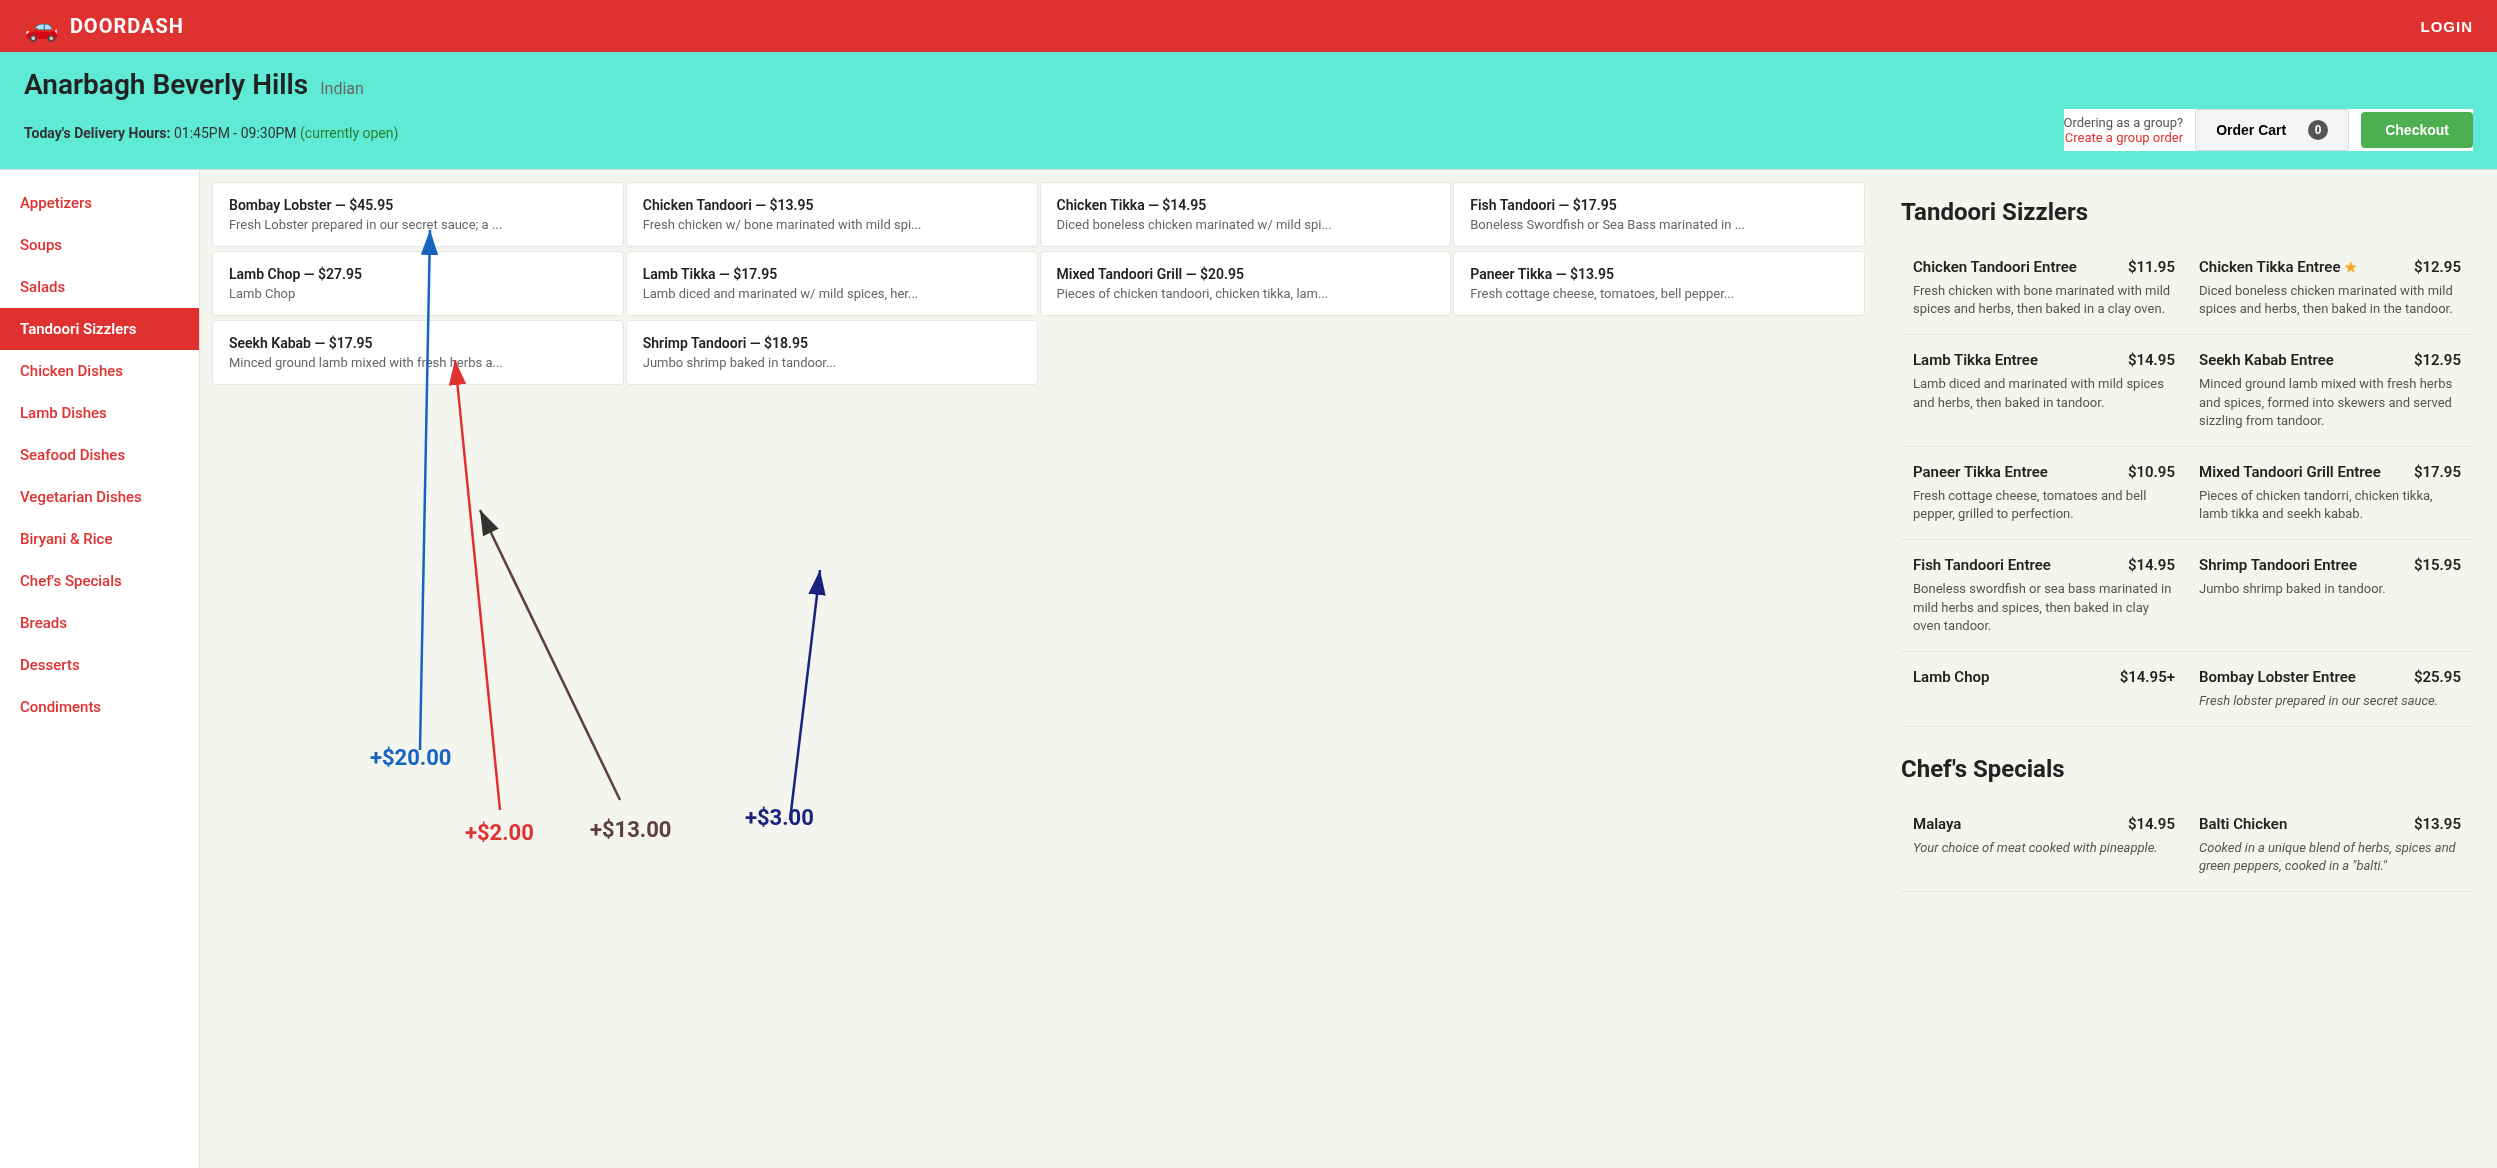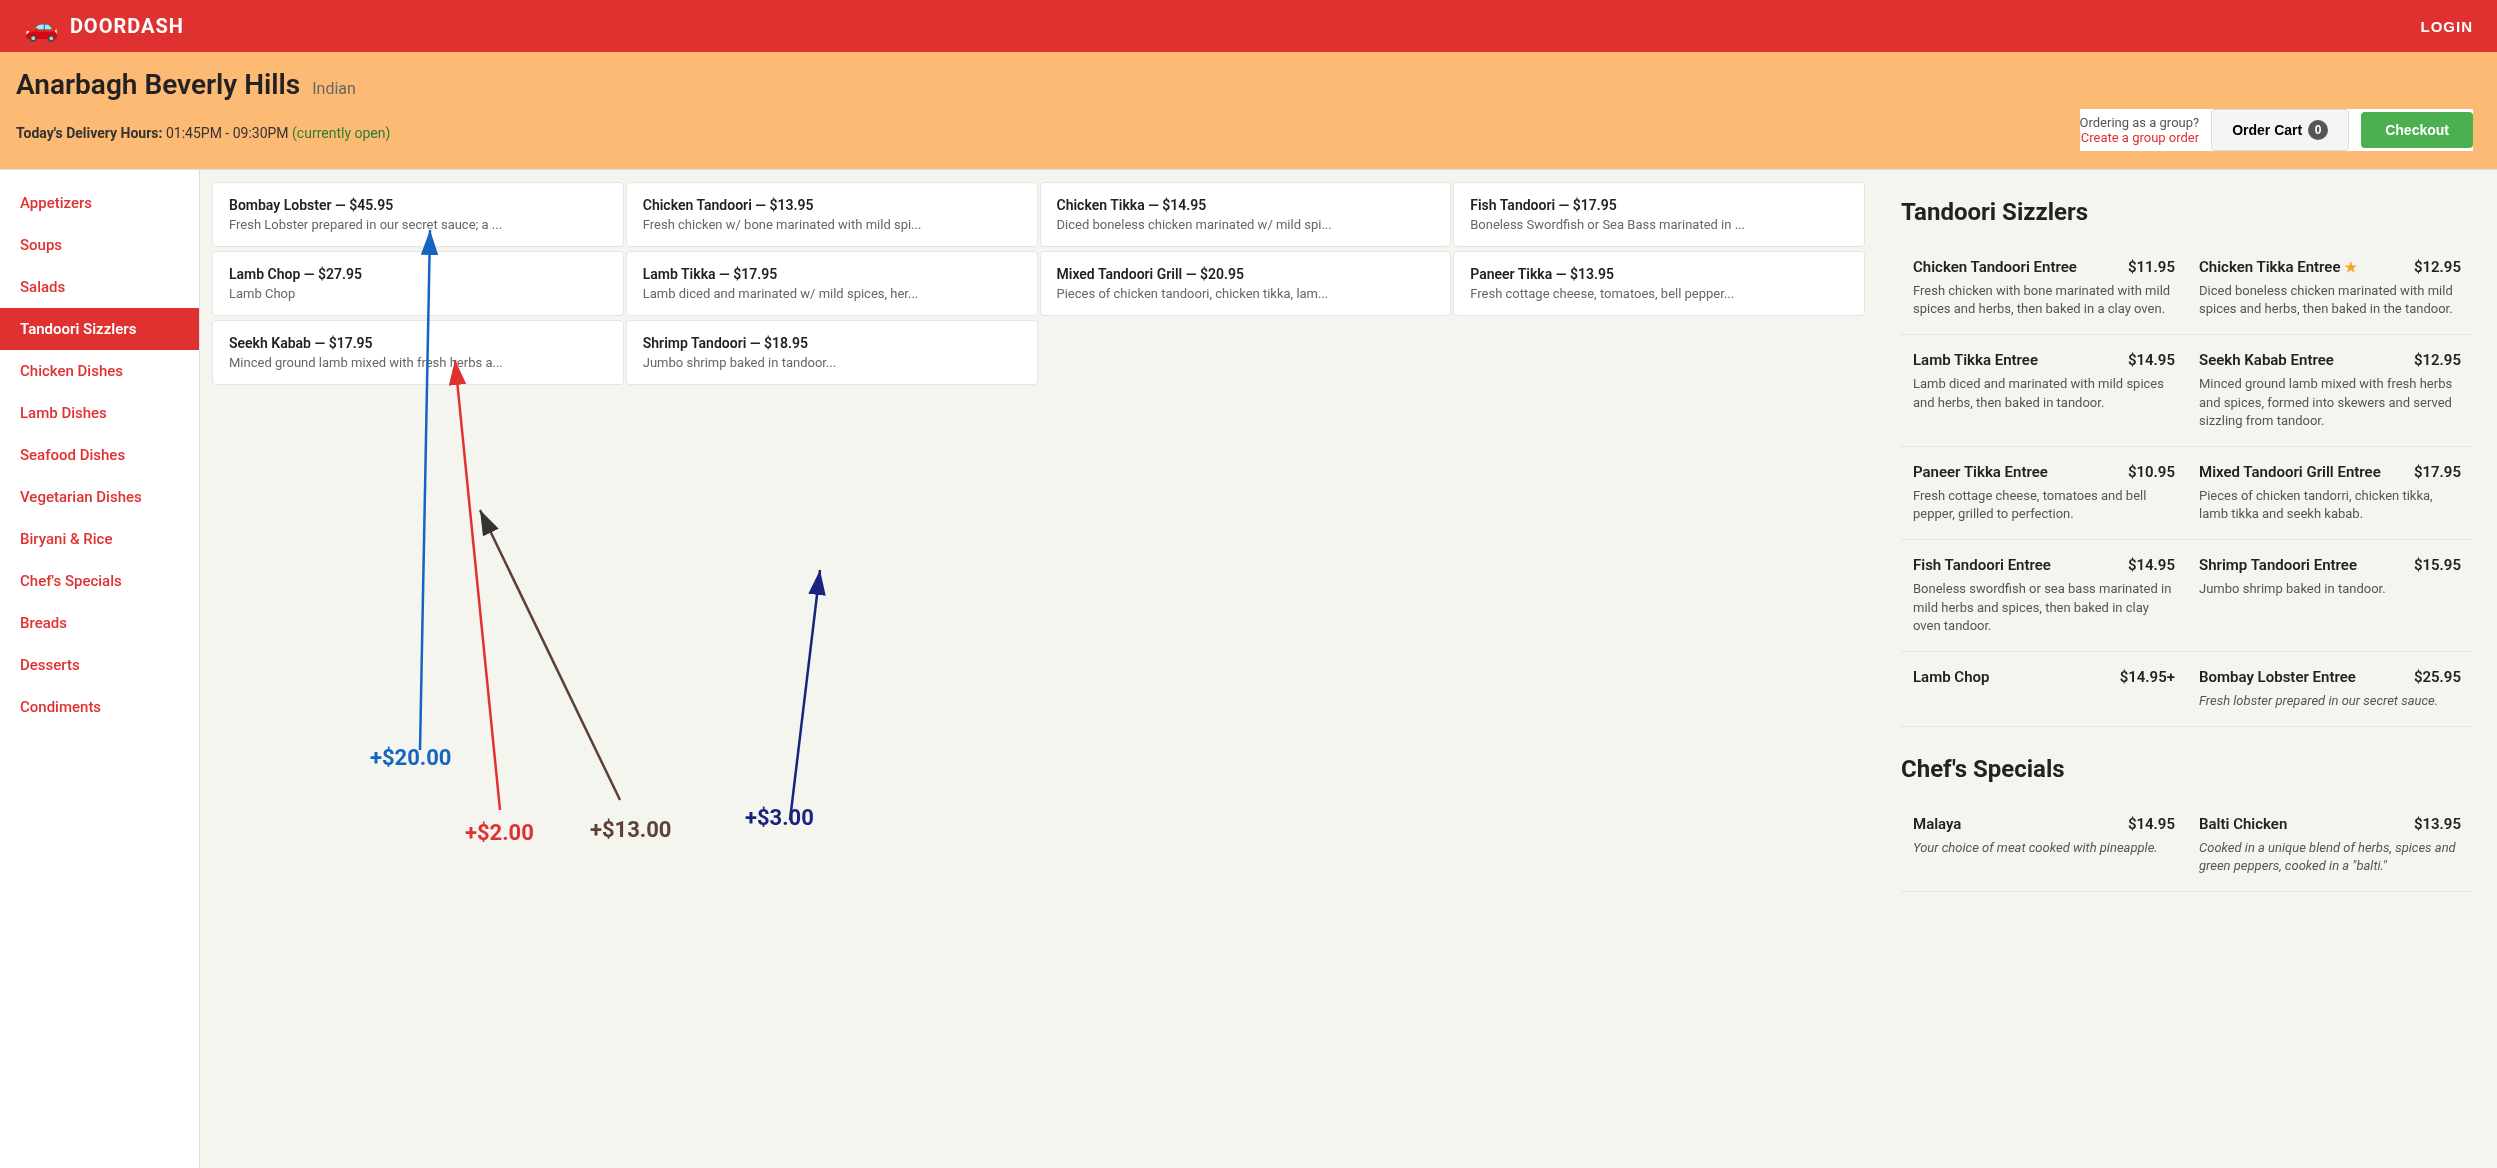--- a/index.html
+++ b/index.html
@@ -31,22 +31,22 @@
       font-size: 15px;
       letter-spacing: 1px;
       cursor: pointer;
       color: white;
       background: none;
       border: none;
     }
 
     
     .restaurant-bar {
-      background: #fdba74;
-      padding: 16px 24px 0 16px;
+      background: #5eead4;
+      padding: 16px 24px 0 24px;
       border-bottom: 1px solid #e0e0e0;
     }
     .restaurant-title {
       display: flex;
       align-items: baseline;
       gap: 12px;
       margin-bottom: 8px;
     }
     .restaurant-name {
       font-size: 28px;
@@ -89,21 +89,21 @@
     .cart-btn {
       background: #f5f5f5;
       border: 1px solid #ddd;
       border-radius: 4px;
       padding: 10px 20px;
       font-size: 14px;
       font-weight: 600;
       cursor: pointer;
       display: flex;
       align-items: center;
-      gap: 6px;
+      gap: 22px;
       justify-content: center;
     }
     .cart-badge {
       background: #555;
       color: white;
       border-radius: 50%;
       width: 20px;
       height: 20px;
       display: flex;
       align-items: center;

